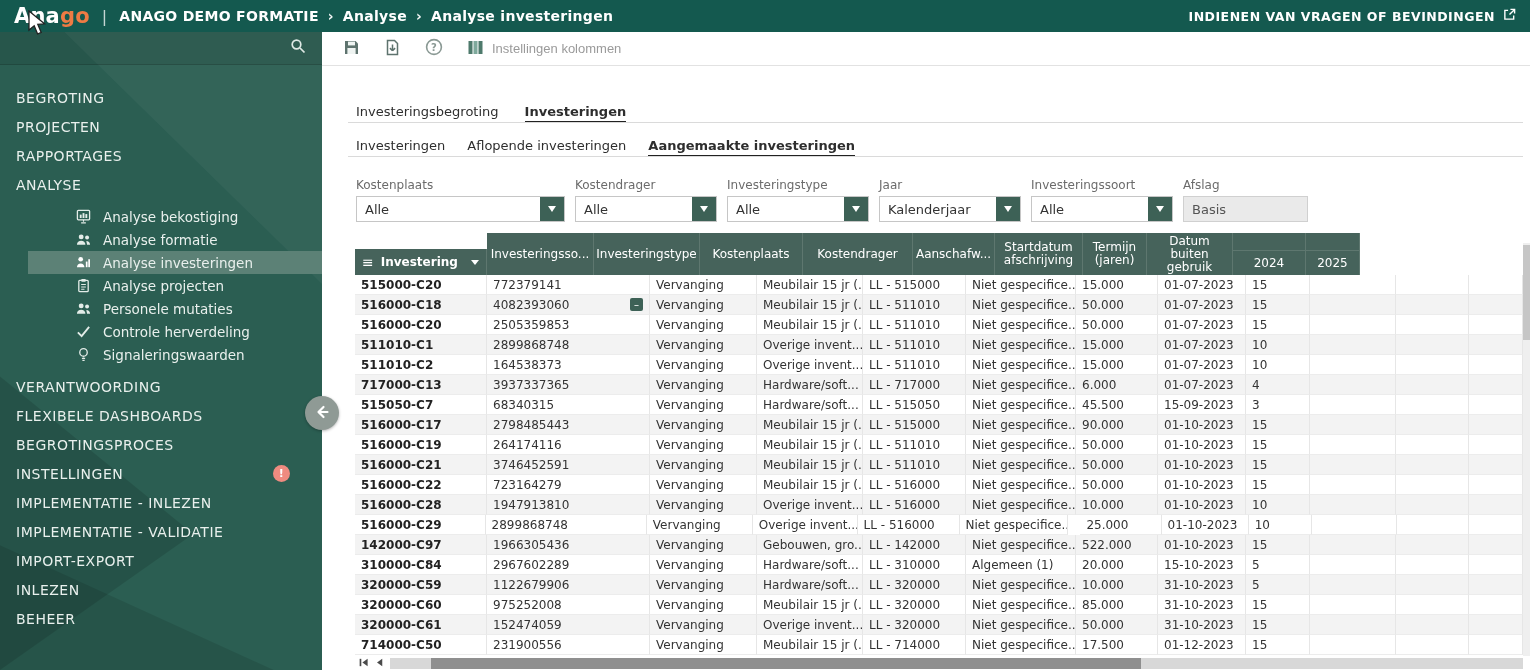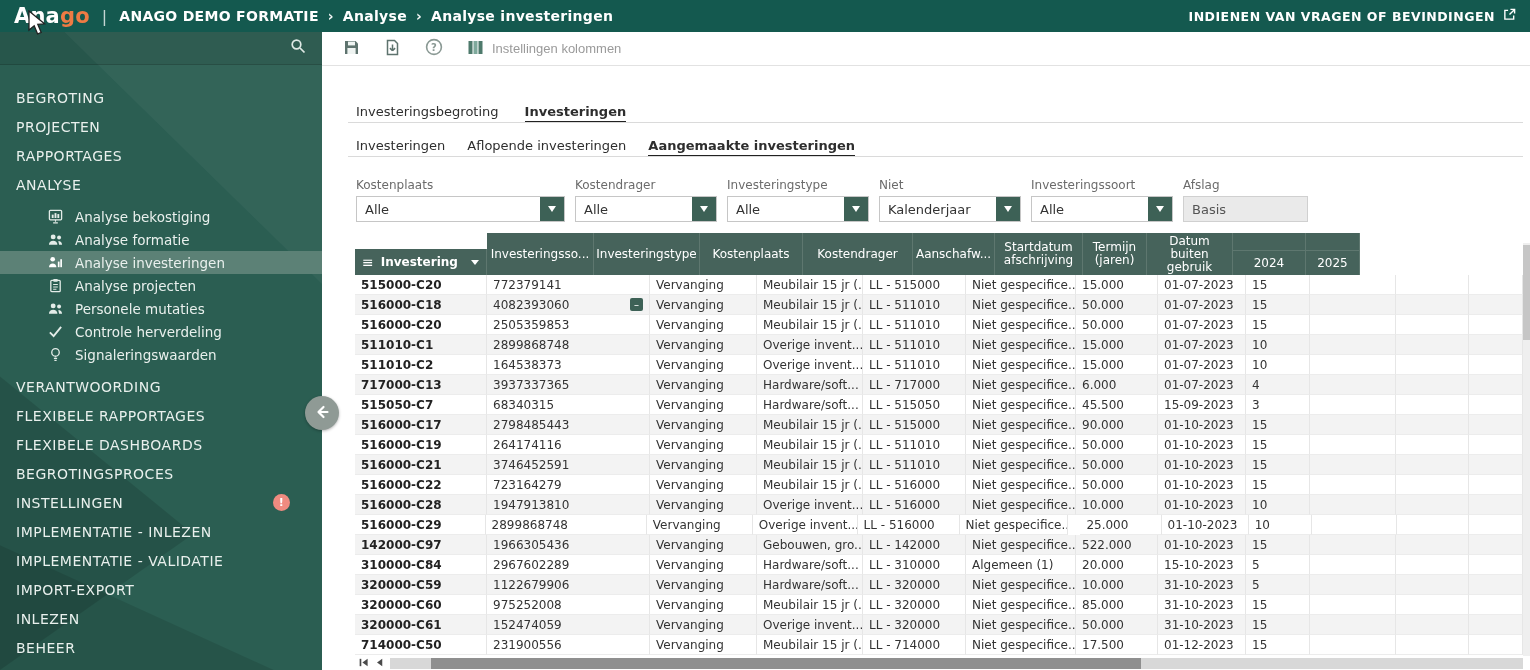--- a/index.html
+++ b/index.html
@@ -27,21 +27,21 @@
   .deco2{left:0;top:430px;width:322px;height:208px;background:rgba(0,0,0,.10);
          clip-path:polygon(0 40%,85% 100%,0 100%);}
   .deco3{right:0;top:0;width:322px;height:360px;background:rgba(255,255,255,.04);
          clip-path:polygon(100% 0,100% 70%,20% 0);}
   .sidebar-search{position:relative;height:32px;background:rgba(0,0,0,.08);
                   display:flex;align-items:center;justify-content:flex-end;padding:0 16px;
                   border-bottom:1px solid rgba(0,0,0,.15);cursor:pointer;}
   .sidebar-menu{position:relative;padding-top:18px;}
   .sb-top{height:29px;display:flex;align-items:center;padding:0 16px;color:#E9F0ED;
           font-size:14px;letter-spacing:.5px;cursor:pointer;white-space:nowrap;}
-  .sb-subgroup{margin:6px 0;}
+  .sb-subgroup{margin:6px 0;padding-left:28px;}
   .sb-sub{height:23px;display:flex;align-items:center;gap:10px;padding:0 16px 0 48px;
           color:#E9F0ED;font-size:13.5px;cursor:pointer;white-space:nowrap;}
   .sb-sub.selected{background:#5C8176;}
   .sb-icon{width:17px;display:flex;align-items:center;}
   .sb-badge{margin-left:auto;margin-right:16px;width:17px;height:17px;border-radius:50%;
             background:#EF8B80;color:#fff;font-size:11px;font-weight:bold;display:flex;
             align-items:center;justify-content:center;}
 
   .collapse-btn{position:absolute;left:305px;top:396px;width:34px;height:34px;border-radius:50%;
                 background:#8F9A95;border:none;display:flex;align-items:center;justify-content:center;
@@ -231,23 +231,20 @@
               <svg width="15" height="15" viewBox="0 0 16 16">
                 <circle cx="8" cy="5.8" r="4" fill="none" stroke="#E3ECE8" stroke-width="1.4"></circle>
                 <path d="M8 9.8v1M6.3 12.2h3.4M6.8 14.2h2.4" stroke="#E3ECE8" stroke-width="1.3"></path>
               </svg>
             </span>
             <span>Signaleringswaarden</span>
           </div>
         </div>
         <div class="sb-top">
           <span>VERANTWOORDING</span>
-        </div>
-        <div class="sb-top">
-          <span>FLEXIBELE RAPPORTAGES</span>
         </div>
         <div class="sb-top">
           <span>FLEXIBELE DASHBOARDS</span>
         </div>
         <div class="sb-top">
           <span>BEGROTINGSPROCES</span>
         </div>
         <div class="sb-top">
           <span>INSTELLINGEN</span>
           <span class="sb-badge">!</span>
@@ -343,21 +340,21 @@
         <div class="filter" style="width: 142px;">
           <div class="f-label">Investeringstype</div>
           <div class="f-control">
             <span class="f-value">Alle</span>
             <span class="f-chevron">
               <i class="tri"></i>
             </span>
           </div>
         </div>
         <div class="filter" style="width: 142px;">
-          <div class="f-label">Niet</div>
+          <div class="f-label">Jaar</div>
           <div class="f-control">
             <span class="f-value">Kalenderjaar</span>
             <span class="f-chevron">
               <i class="tri"></i>
             </span>
           </div>
         </div>
         <div class="filter" style="width: 142px;">
           <div class="f-label">Investeringssoort</div>
           <div class="f-control">

